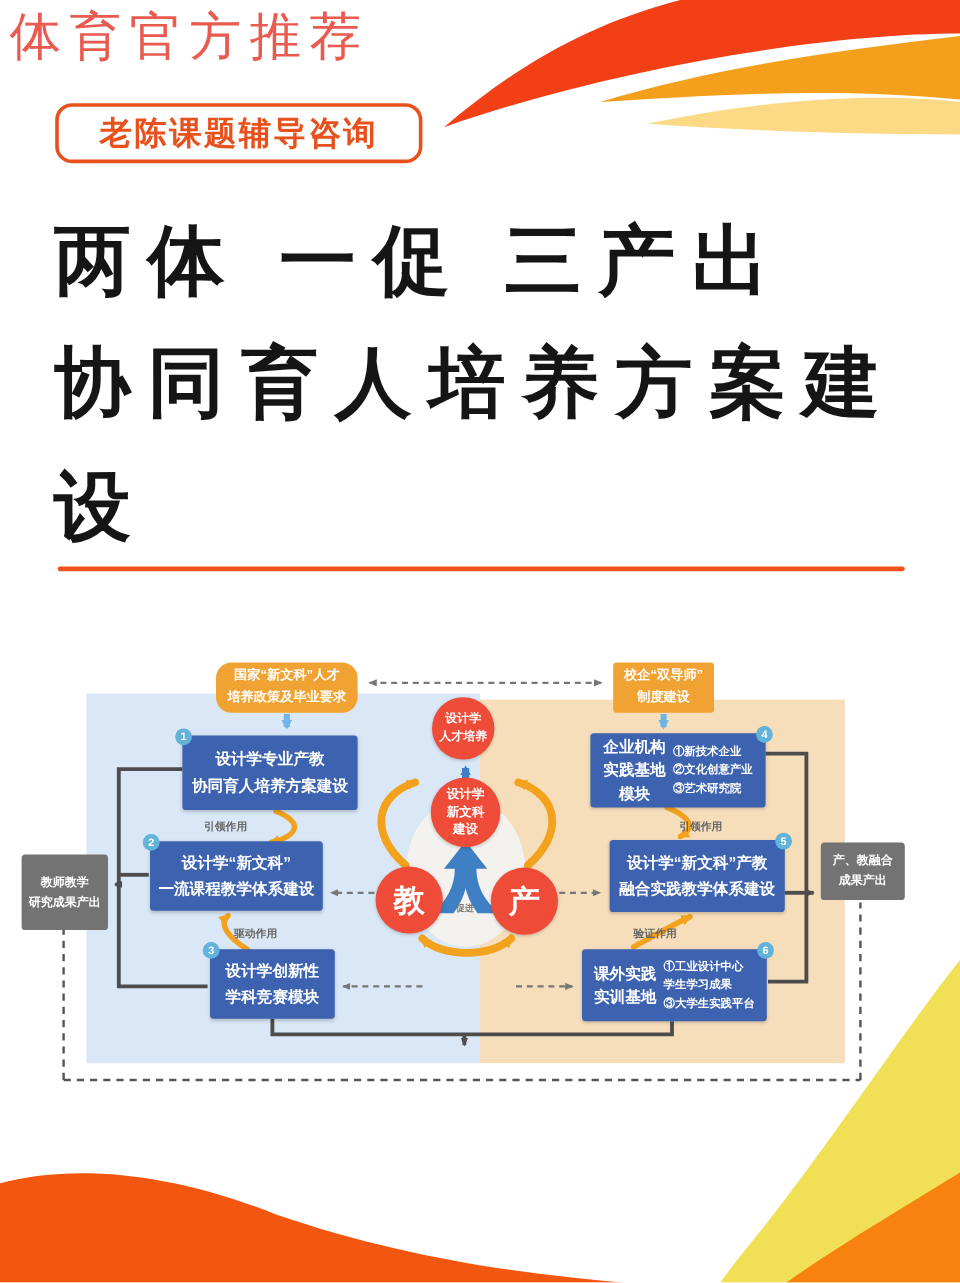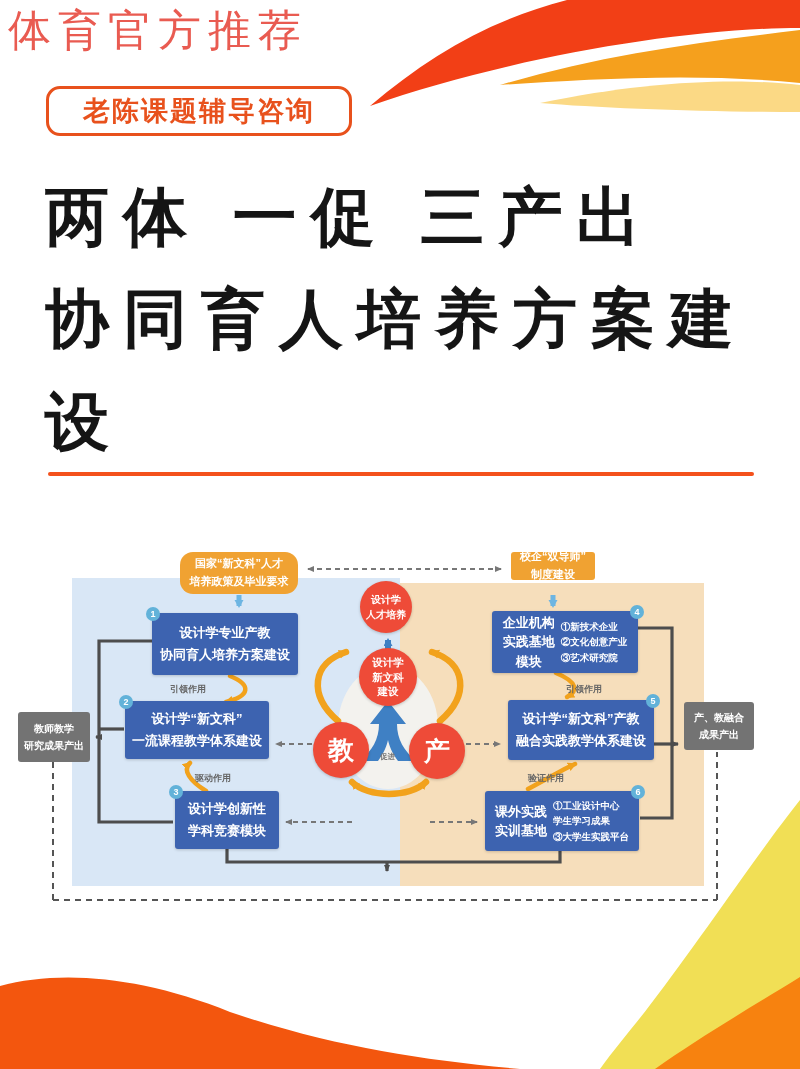--- a/index.html
+++ b/index.html
@@ -135,21 +135,21 @@
     <g stroke="#f2a21c" stroke-width="4.5" fill="none" stroke-linecap="round">
       <path d="M230,161 C252,170 250,181 226,187" marker-end="url(#arrOrange)"></path>
       <path d="M206,276 C190,266 182,255 190,248" marker-end="url(#arrOrange)"></path>
       <path d="M556,158 C578,167 578,176 567,182" marker-end="url(#arrOrange)"></path>
       <path d="M528,274 C552,261 564,254 575,249" marker-end="url(#arrOrange)"></path>
     </g>
   </svg>
 
   <div class="abs orangebox pre" style="left:180px;top:552px;width:118px;height:42px;font-size:11px;line-height:1.6;border-radius:13px;">国家“新文科”人才
 培养政策及毕业要求</div>
-  <div class="abs orangebox pre" style="left:511px;top:552px;width:84px;height:28px;font-size:11px;line-height:1.6;">校企“双导师”
+  <div class="abs orangebox pre" style="left:511px;top:552px;width:84px;height:42px;font-size:11px;line-height:1.6;">校企“双导师”
 制度建设</div>
 
   <div class="abs bluebox" style="left:152px;top:613px;width:146px;height:62px;font-size:13px;line-height:1.7;">
     <span class="badge-num badge-tl">1</span>
     <span class="pre">设计学专业产教
 协同育人培养方案建设</span>
   </div>
   <div class="abs bluebox" style="left:125px;top:701px;width:144px;height:58px;font-size:13px;line-height:1.7;">
     <span class="badge-num badge-tl">2</span>
     <span class="pre">设计学“新文科”
@@ -181,21 +181,21 @@
     <span class="badge-num badge-tr">6</span>
     <span class="pre" style="font-size:13px;line-height:1.5;">课外实践
 实训基地</span>
     <span class="listcol">
       <div>①工业设计中心</div>
       <div>学生学习成果</div>
       <div>③大学生实践平台</div>
     </span>
   </div>
 
-  <div class="abs tealbox pre" style="left:18px;top:712px;width:72px;height:50px;font-size:10px;line-height:1.7;">教师教学
+  <div class="abs tealbox pre" style="left:18px;top:712px;width:72px;height:63px;font-size:10px;line-height:1.7;">教师教学
 研究成果产出</div>
   <div class="abs tealbox pre" style="left:684px;top:702px;width:70px;height:48px;font-size:10px;line-height:1.7;">产、教融合
 成果产出</div>
 
   <div class="abs redcircle pre" style="left:360px;top:581px;width:52px;height:52px;font-size:10px;line-height:1.5;">设计学
 人才培养</div>
   <div class="abs redcircle pre" style="left:359px;top:648px;width:58px;height:58px;font-size:10.5px;line-height:1.4;">设计学
 新文科
 建设</div>
   <div class="abs redcircle" style="left:313px;top:722px;width:56px;height:56px;font-size:26px;">教</div>

